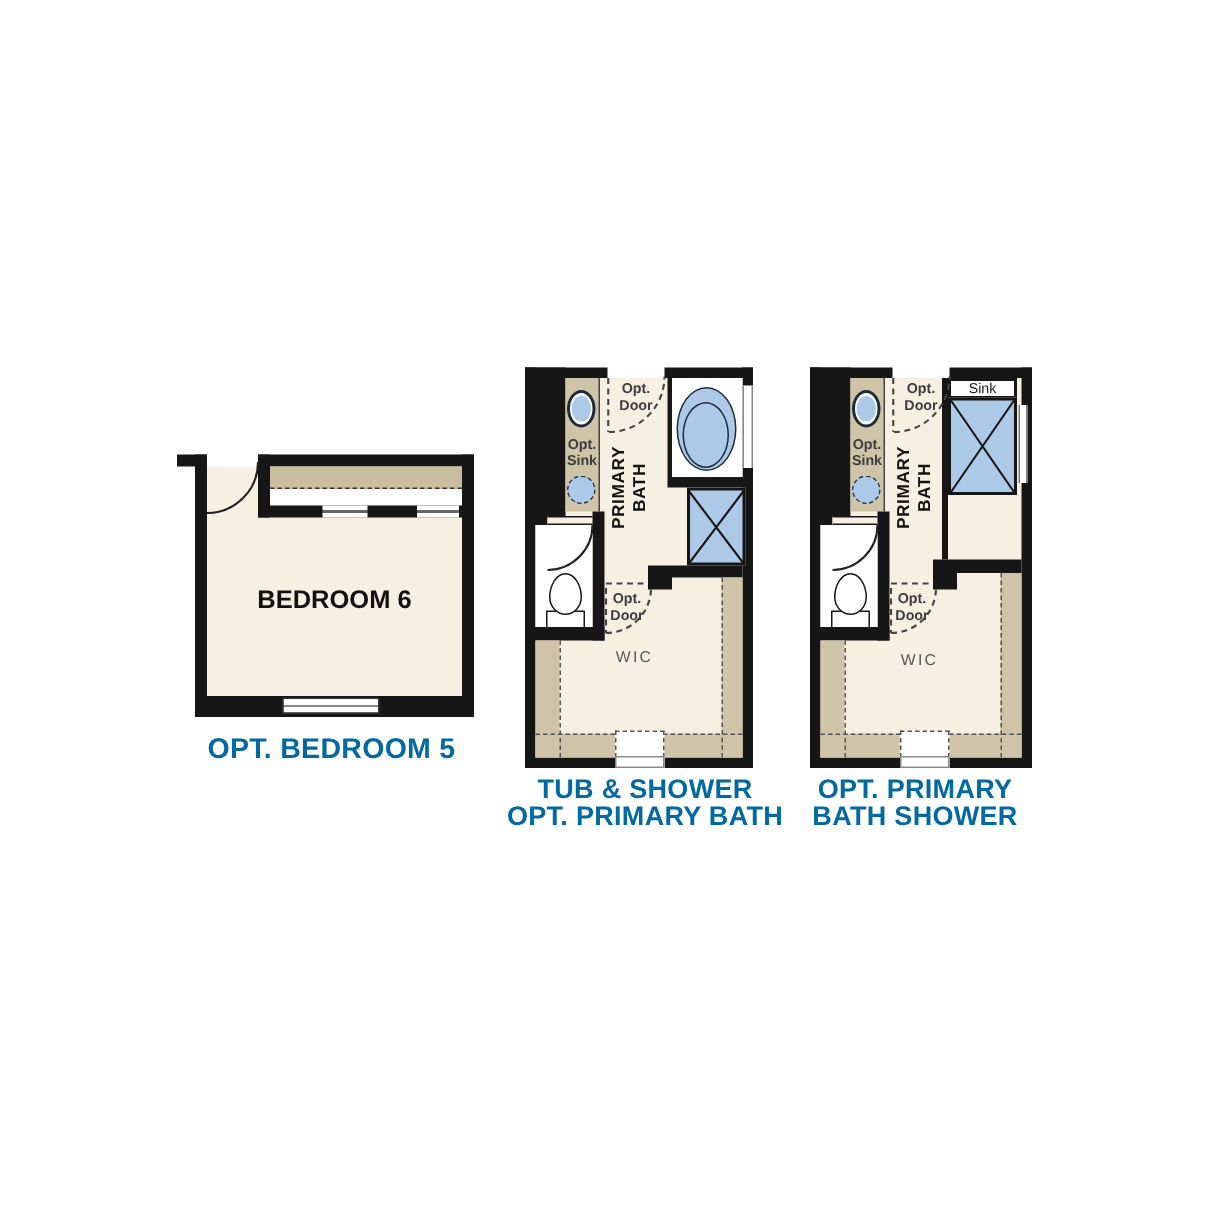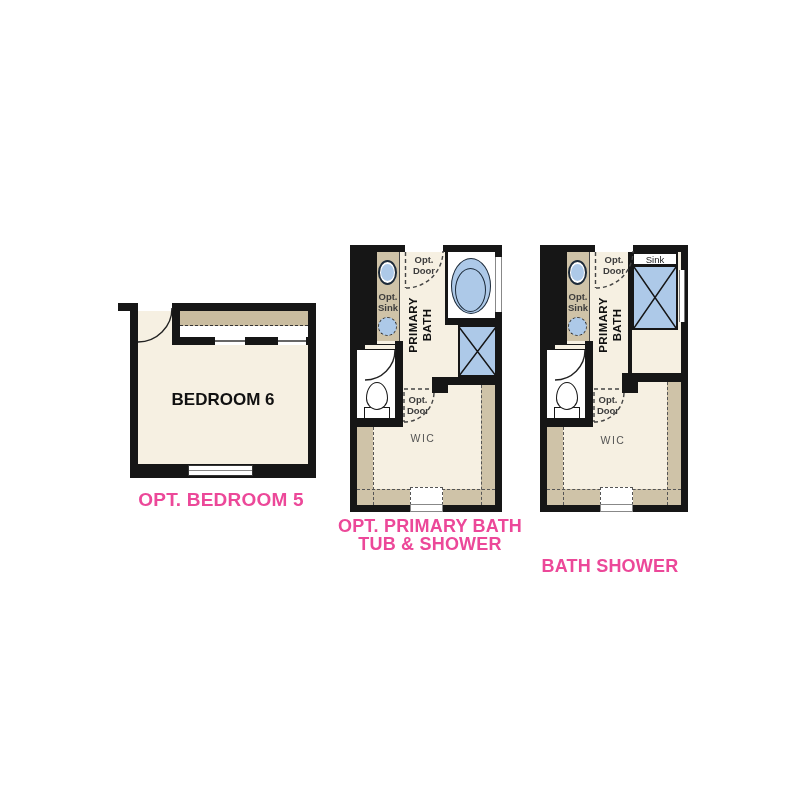--- a/index.html
+++ b/index.html
@@ -2,21 +2,21 @@
 <html><head>
 <meta charset="utf-8">
 <style>
   html,body{margin:0;padding:0;background:#fff;font-family:"Liberation Sans",sans-serif;}
   #canvas{position:relative;width:810px;height:810px;background:#fff;overflow:hidden;}
   .abs{position:absolute;}
   .wall{position:absolute;background:#161616;}
   .floor{position:absolute;background:#f6f0e2;}
   .tan{position:absolute;background:#cfc3a8;}
   .white{position:absolute;background:#ffffff;}
-  .cap{position:absolute;font-weight:bold;color:#ec4899;text-align:center;line-height:18px;font-size:18px;letter-spacing:0.2px;}
+  .cap{position:absolute;font-weight:bold;color:#0369a1;text-align:center;line-height:18px;font-size:18px;letter-spacing:0.2px;}
   .cap1{font-size:19px;line-height:19px;}
   .ann{position:absolute;color:#3d3d3d;text-align:center;font-size:9.5px;line-height:11px;}
   .ann span{display:block;font-weight:bold;}
   .roomname{position:absolute;font-weight:bold;color:#111;text-align:center;}
   .rot{transform:rotate(-90deg);font-size:11.5px;line-height:13.5px;letter-spacing:0.4px;}
   .wic{position:absolute;color:#555;text-align:center;font-size:10.5px;letter-spacing:1.5px;}
   .sink{position:absolute;background:#fff;border:2px solid #1d2b3a;border-radius:50%;box-sizing:border-box;}
   .sink .in{position:absolute;left:1px;top:2px;right:1px;bottom:2px;background:#adc9e8;border-radius:50%;}
   .optsink{position:absolute;background:#adc9e8;border:1.5px dashed #333;border-radius:50%;box-sizing:border-box;}
   .tub{position:absolute;background:#adc9e8;border:1.5px solid #1d2b3a;border-radius:50%;box-sizing:border-box;}
@@ -121,22 +121,22 @@
     <div class="notch" style="left:410px;top:487px;width:33px;height:18px;"></div>
     <div class="winh" style="left:410px;top:504px;width:33px;height:8px;"></div>
     <div class="wic" style="left:403px;top:432px;width:40px;">WIC</div>
 
     <div class="roomname rot" style="left:376px;top:311px;width:90px;height:28px;">
       <span style="display:block;">PRIMARY</span>
       <span style="display:block;">BATH</span>
     </div>
 
     <div class="cap" style="left:330px;top:517px;width:200px;">
+      <span style="display:block;">TUB &amp; SHOWER</span>
       <span style="display:block;">OPT. PRIMARY BATH</span>
-      <span style="display:block;">TUB &amp; SHOWER</span>
     </div>
   </div>
 
   <div class="abs" style="left:0;top:0;">
     <div class="floor" style="left:547px;top:252px;width:134px;height:253px;"></div>
 
     <div class="wall" style="left:540px;top:245px;width:55px;height:7px;"></div>
     <div class="wall" style="left:633px;top:245px;width:55px;height:7px;"></div>
     <div class="wall" style="left:540px;top:245px;width:7px;height:267px;"></div>
     <div class="wall" style="left:681px;top:245px;width:7px;height:267px;"></div>
@@ -187,21 +187,22 @@
     <div class="notch" style="left:600px;top:487px;width:33px;height:18px;"></div>
     <div class="winh" style="left:600px;top:504px;width:33px;height:8px;"></div>
     <div class="wic" style="left:593px;top:434px;width:40px;">WIC</div>
 
     <div class="roomname rot" style="left:566px;top:311px;width:90px;height:28px;">
       <span style="display:block;">PRIMARY</span>
       <span style="display:block;">BATH</span>
     </div>
 
     <div class="cap" style="left:510px;top:517px;width:200px;">
-      <span style="display:block;margin-top:40px;">BATH SHOWER</span>
+      <span style="display:block;">OPT. PRIMARY</span>
+      <span style="display:block;">BATH SHOWER</span>
     </div>
   </div>
 
   <svg width="810" height="810" viewBox="0 0 810 810">
 
     <path d="M172,308 A34 34 0 0 1 138,342" fill="none" stroke="#222" stroke-width="1.4"></path>
 
     <path d="M395,350 A30 30 0 0 1 365,380" fill="none" stroke="#222" stroke-width="1.4"></path>
 
     <path d="M405.5,252 L405.5,288" fill="none" stroke="#444" stroke-width="1.4" stroke-dasharray="4 3"></path>

